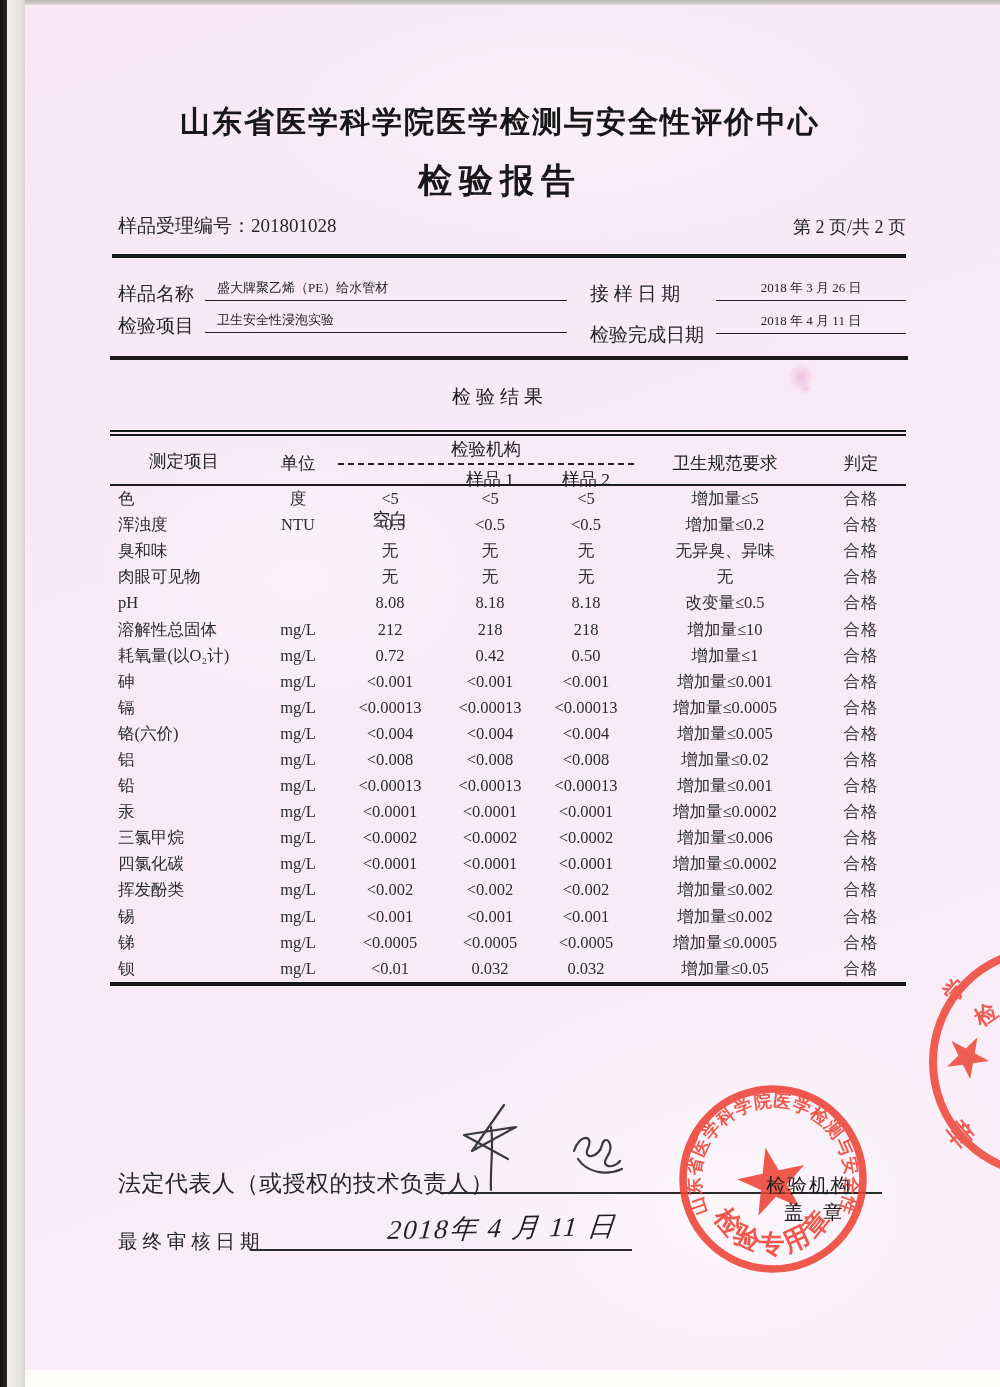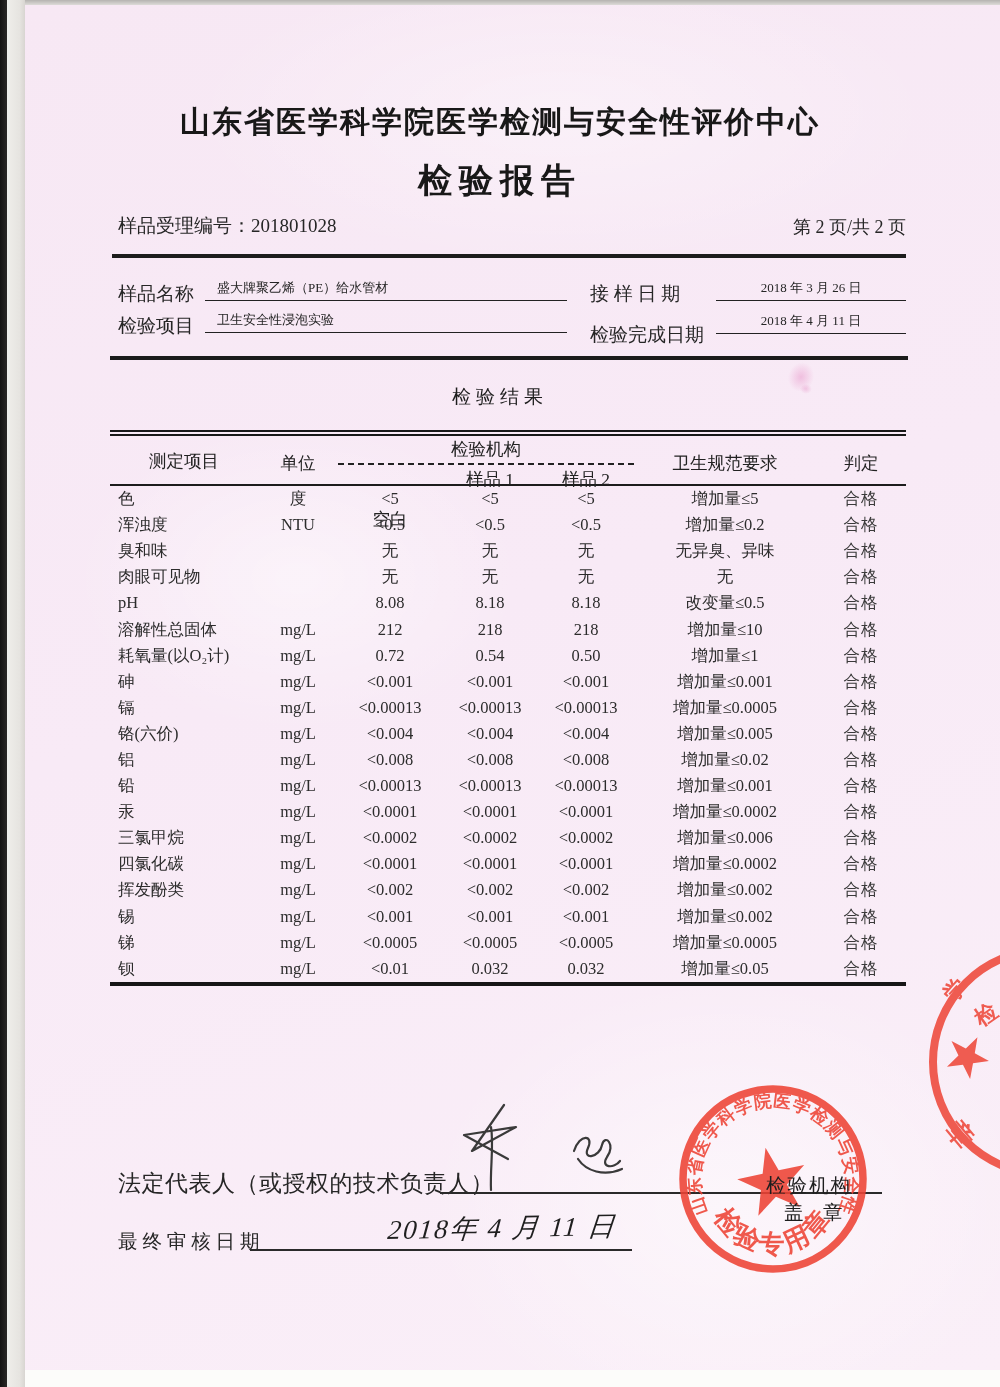--- a/index.html
+++ b/index.html
@@ -182,21 +182,21 @@
     <span class="c-s1">218</span>
     <span class="c-s2">218</span>
     <span class="c-req">增加量≤10</span>
     <span class="c-verdict">合格</span>
   </div>
 
   <div class="t-row">
     <span class="c-item">耗氧量(以O₂计)</span>
     <span class="c-unit">mg/L</span>
     <span class="c-blank">0.72</span>
-    <span class="c-s1">0.54</span>
+    <span class="c-s1">0.42</span>
     <span class="c-s2">0.50</span>
     <span class="c-req">增加量≤1</span>
     <span class="c-verdict">合格</span>
   </div>
 
   <div class="t-row">
     <span class="c-item">砷</span>
     <span class="c-unit">mg/L</span>
     <span class="c-blank">&lt;0.001</span>
     <span class="c-s1">&lt;0.001</span>

